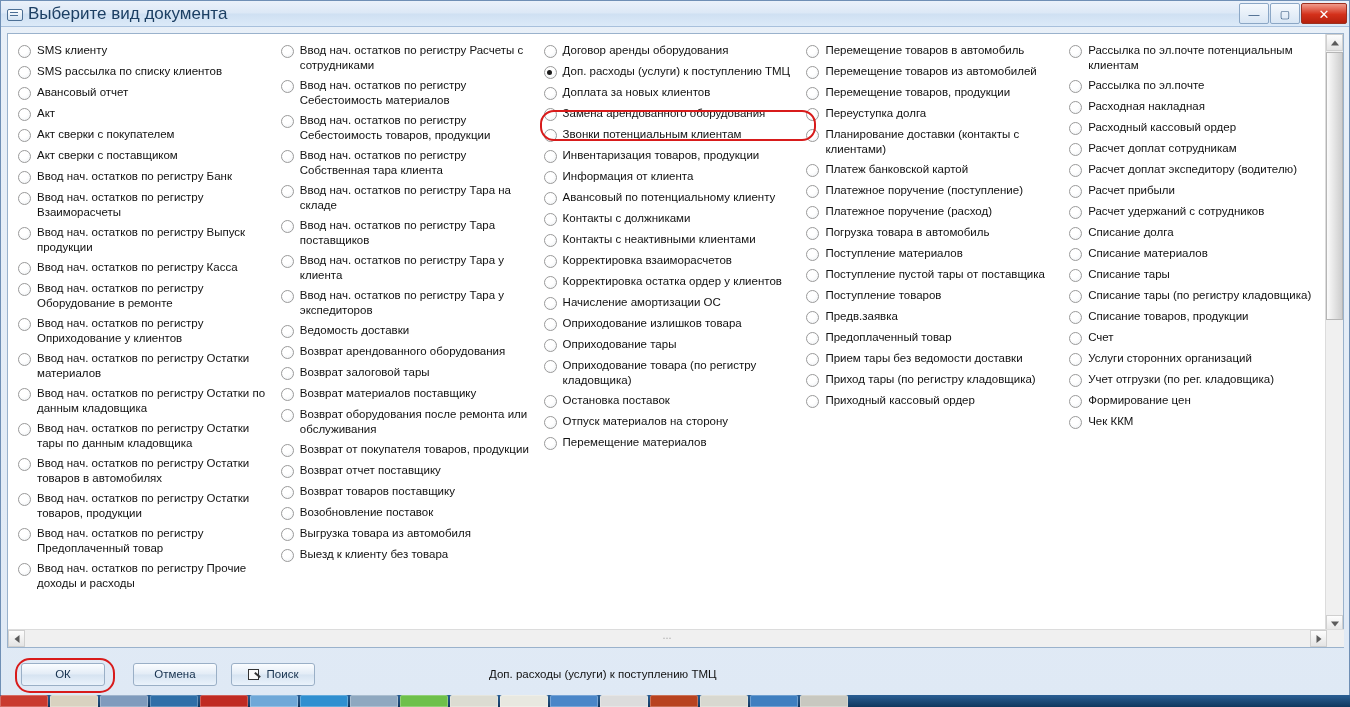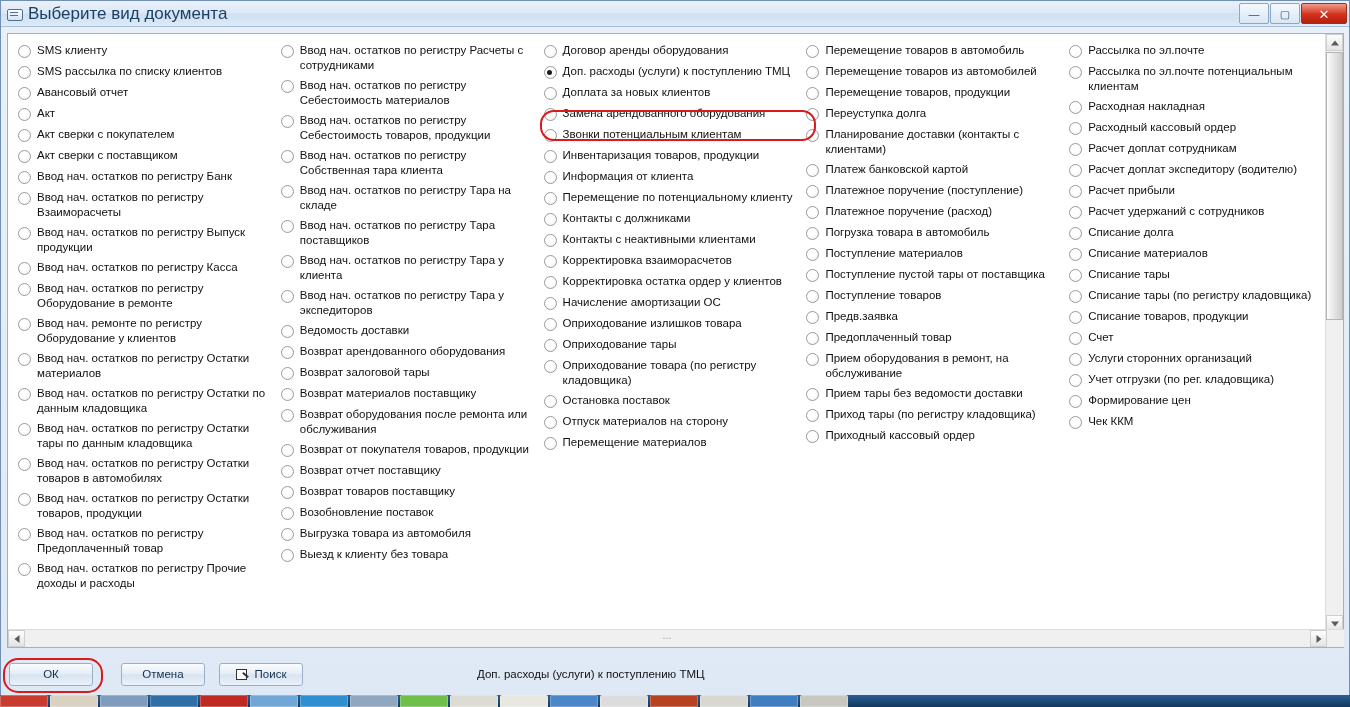--- a/index.html
+++ b/index.html
@@ -239,21 +239,21 @@
   .tri.right { border-top: 4px solid transparent; border-bottom: 4px solid transparent; border-left: 5px solid #5b5b5b; }
   
   .footer {
     position: absolute;
     left: 0;
     bottom: 0;
     width: 1348px;
     height: 44px;
     display: flex;
     align-items: center;
-    padding-left: 8px;
+    padding-left: 20px;
     box-sizing: border-box;
   }
   .btn {
     height: 23px;
     min-width: 84px;
     border: 1px solid #9aafc6;
     border-radius: 3px;
     background: linear-gradient(to bottom, #fbfdff, #e3ecf6 48%, #d6e3f1 52%, #eaf2fb);
     font-size: 11.5px;
     color: #15304d;
@@ -390,21 +390,21 @@
             <div class="radio-item">
               <span class="radio"></span>
               <span class="radio-label">Ввод нач. остатков по регистру Касса</span>
             </div>
             <div class="radio-item">
               <span class="radio"></span>
               <span class="radio-label">Ввод нач. остатков по регистру Оборудование в ремонте</span>
             </div>
             <div class="radio-item">
               <span class="radio"></span>
-              <span class="radio-label">Ввод нач. ремонте по регистру Оборудование у клиентов</span>
+              <span class="radio-label">Ввод нач. остатков по регистру Оприходование у клиентов</span>
             </div>
             <div class="radio-item">
               <span class="radio"></span>
               <span class="radio-label">Ввод нач. остатков по регистру Остатки материалов</span>
             </div>
             <div class="radio-item">
               <span class="radio"></span>
               <span class="radio-label">Ввод нач. остатков по регистру Остатки по данным кладовщика</span>
             </div>
             <div class="radio-item">
@@ -530,21 +530,21 @@
             <div class="radio-item">
               <span class="radio"></span>
               <span class="radio-label">Инвентаризация товаров, продукции</span>
             </div>
             <div class="radio-item">
               <span class="radio"></span>
               <span class="radio-label">Информация от клиента</span>
             </div>
             <div class="radio-item">
               <span class="radio"></span>
-              <span class="radio-label">Перемещение по потенциальному клиенту</span>
+              <span class="radio-label">Авансовый по потенциальному клиенту</span>
             </div>
             <div class="radio-item">
               <span class="radio"></span>
               <span class="radio-label">Контакты с должниками</span>
             </div>
             <div class="radio-item">
               <span class="radio"></span>
               <span class="radio-label">Контакты с неактивными клиентами</span>
             </div>
             <div class="radio-item">
@@ -636,43 +636,39 @@
             <div class="radio-item">
               <span class="radio"></span>
               <span class="radio-label">Предв.заявка</span>
             </div>
             <div class="radio-item">
               <span class="radio"></span>
               <span class="radio-label">Предоплаченный товар</span>
             </div>
             <div class="radio-item">
               <span class="radio"></span>
-              <span class="radio-label">Прием оборудования в ремонт, на обслуживание</span>
-            </div>
-            <div class="radio-item">
-              <span class="radio"></span>
               <span class="radio-label">Прием тары без ведомости доставки</span>
             </div>
             <div class="radio-item">
               <span class="radio"></span>
               <span class="radio-label">Приход тары (по регистру кладовщика)</span>
             </div>
             <div class="radio-item">
               <span class="radio"></span>
               <span class="radio-label">Приходный кассовый ордер</span>
             </div>
           </div>
           <div class="col">
             <div class="radio-item">
               <span class="radio"></span>
+              <span class="radio-label">Рассылка по эл.почте потенциальным клиентам</span>
+            </div>
+            <div class="radio-item">
+              <span class="radio"></span>
               <span class="radio-label">Рассылка по эл.почте</span>
-            </div>
-            <div class="radio-item">
-              <span class="radio"></span>
-              <span class="radio-label">Рассылка по эл.почте потенциальным клиентам</span>
             </div>
             <div class="radio-item">
               <span class="radio"></span>
               <span class="radio-label">Расходная накладная</span>
             </div>
             <div class="radio-item">
               <span class="radio"></span>
               <span class="radio-label">Расходный кассовый ордер</span>
             </div>
             <div class="radio-item">

